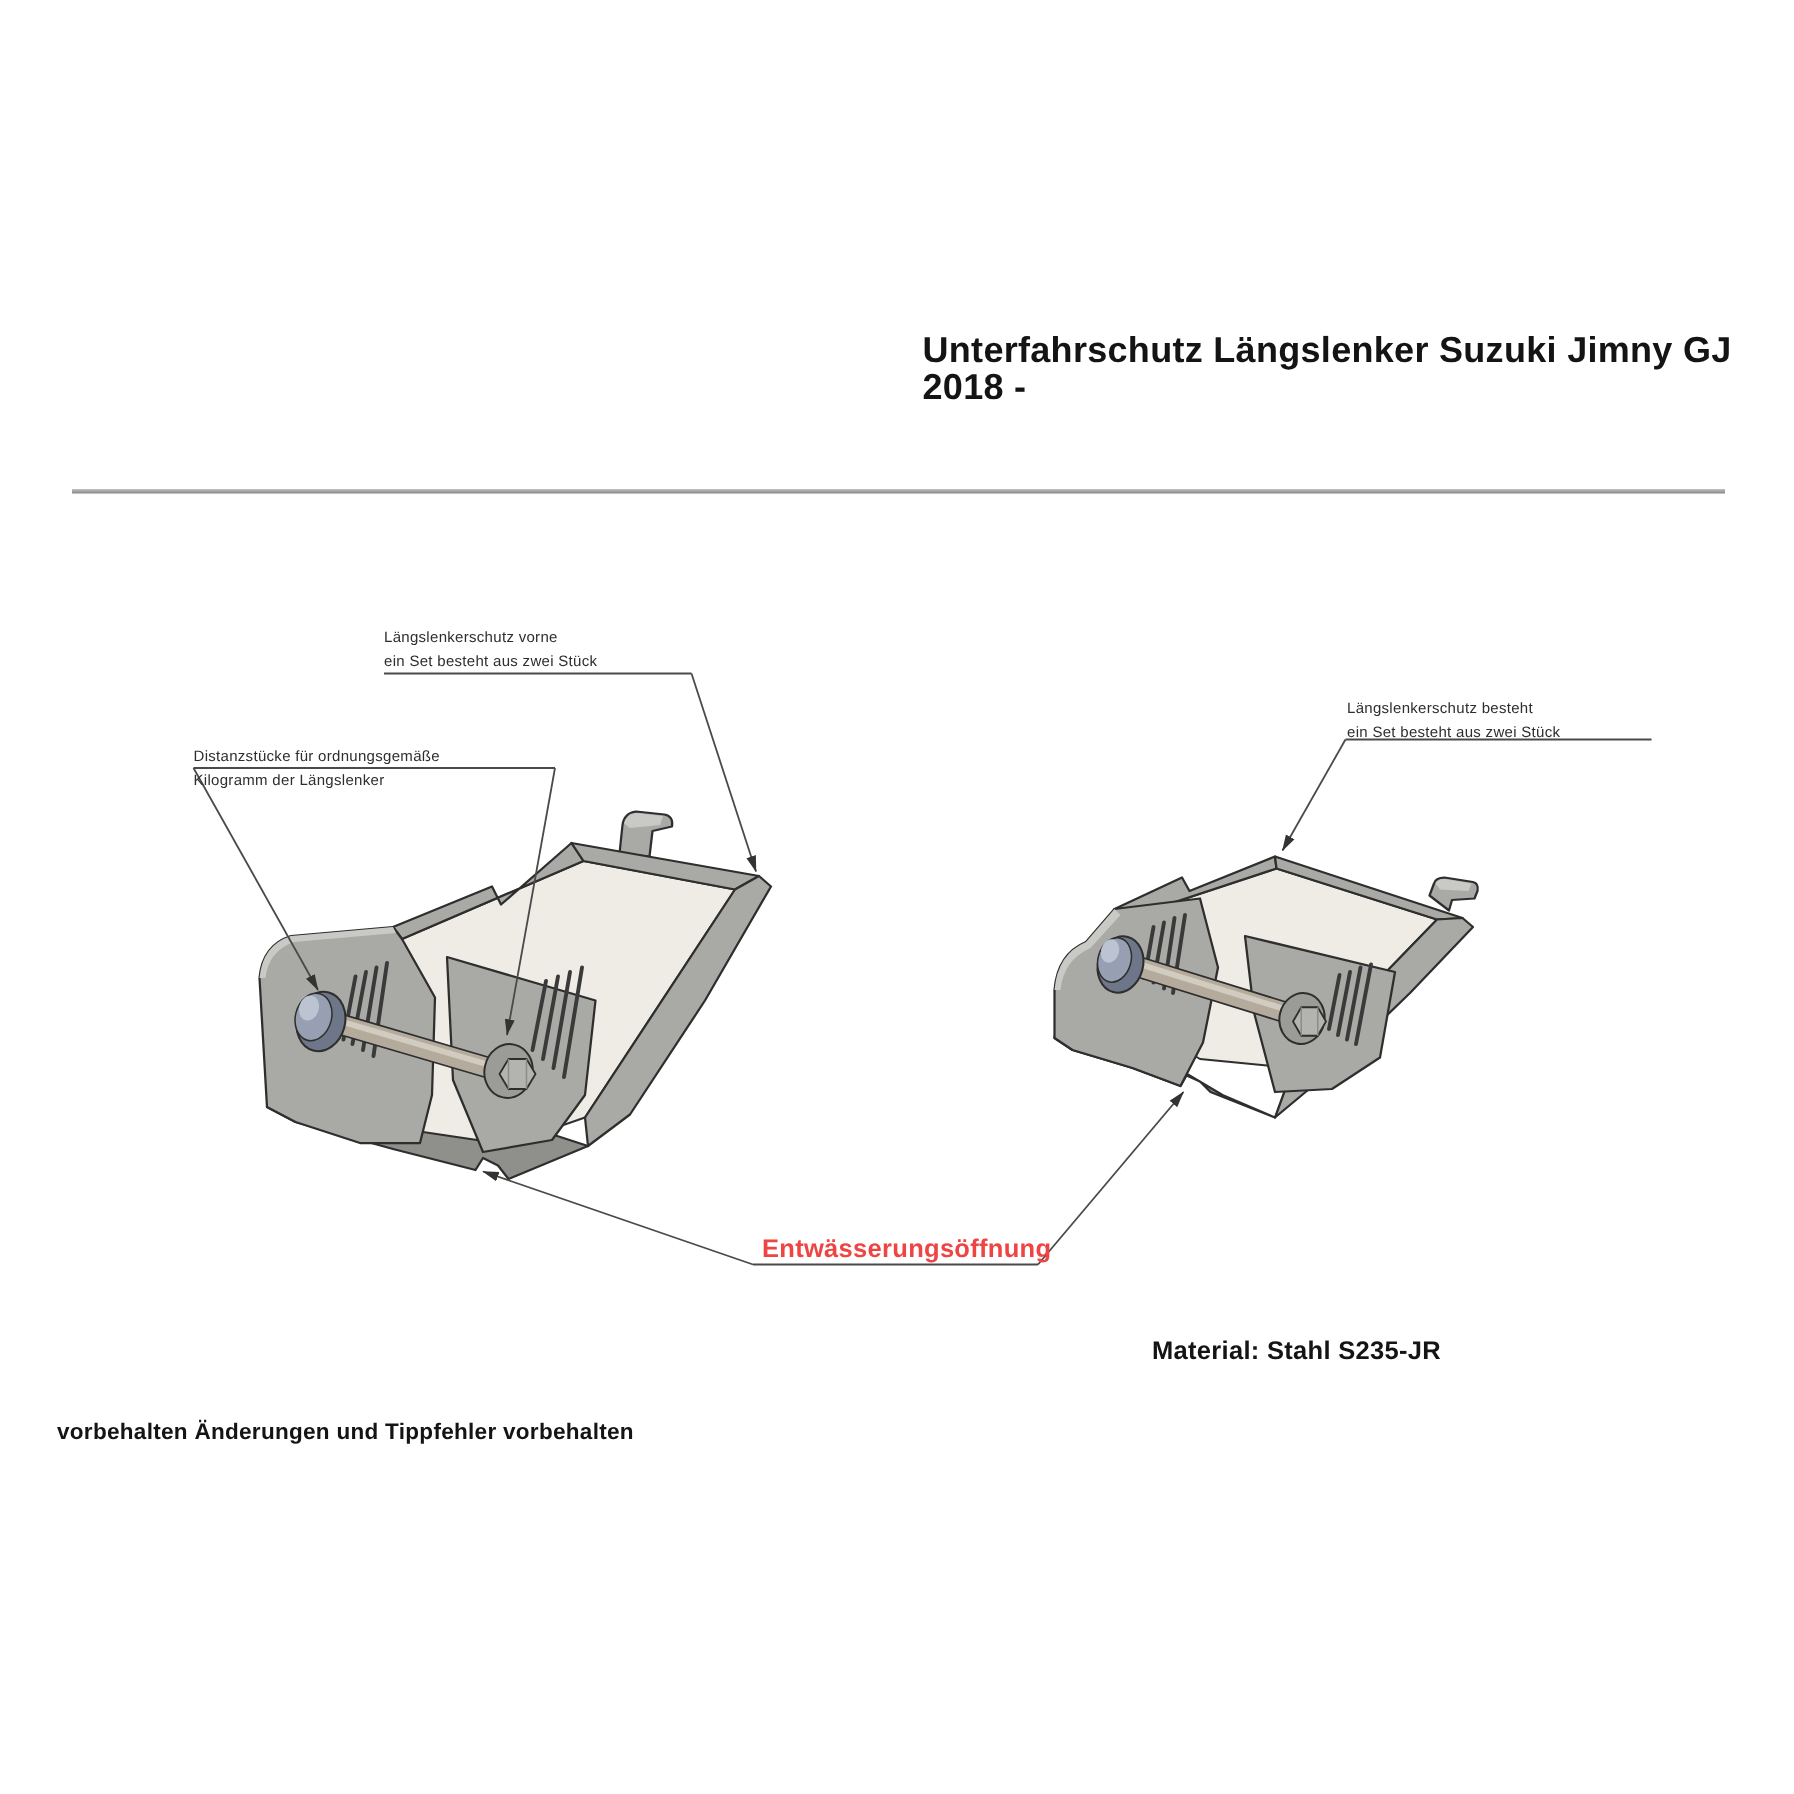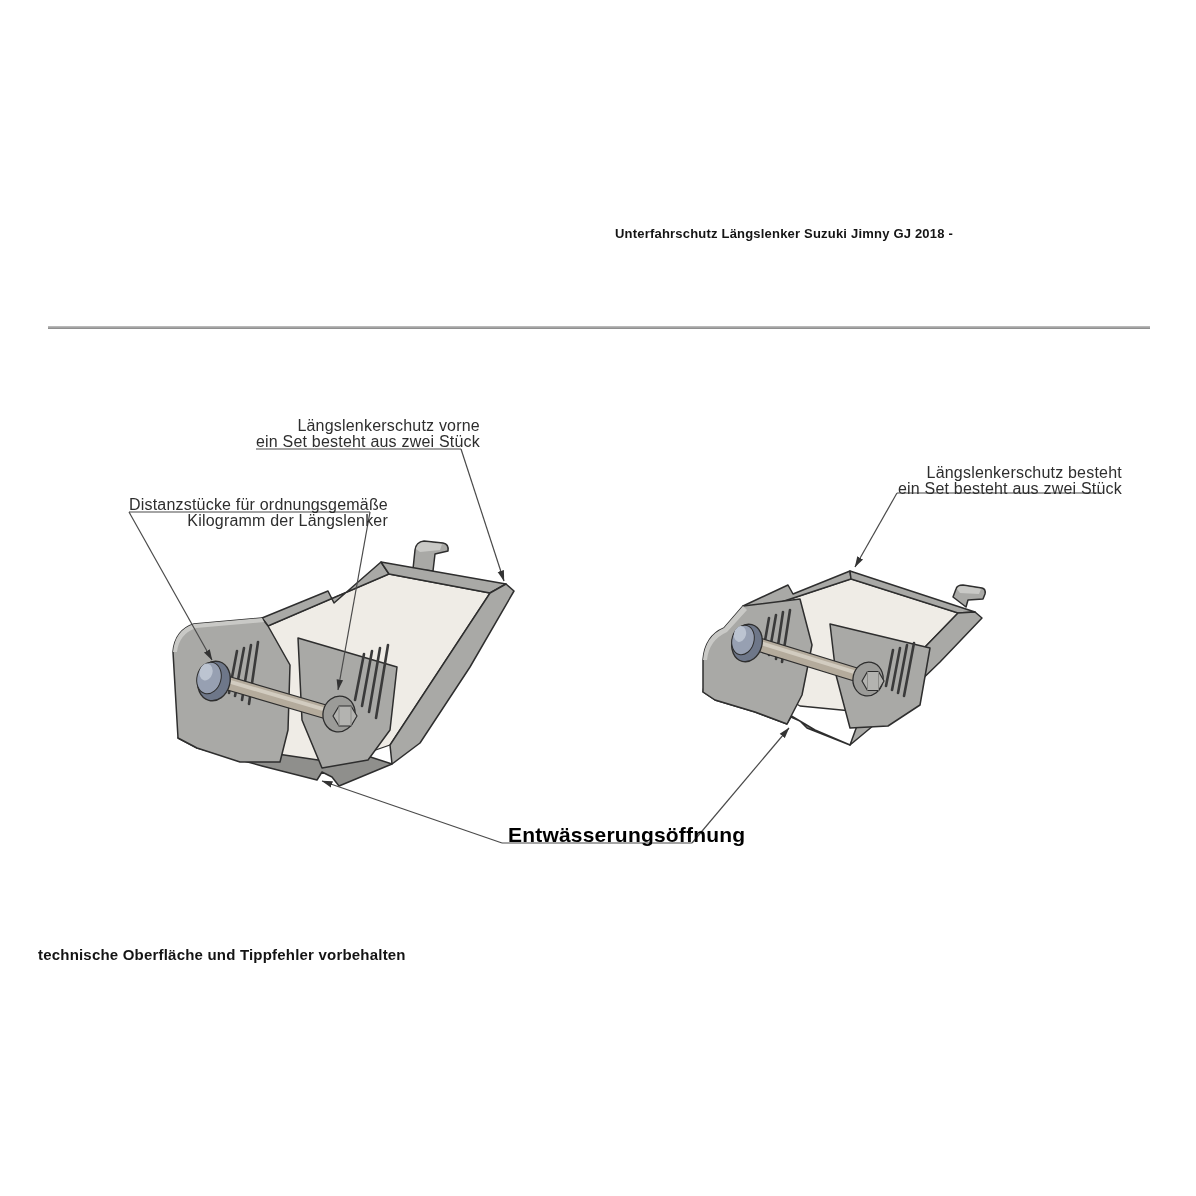--- a/index.html
+++ b/index.html
@@ -3,34 +3,34 @@
 <meta charset="utf-8">
 <style>
   html,body{margin:0;padding:0;}
   body{
     width:1196px;height:1196px;position:relative;background:#ffffff;
     font-family:"Liberation Sans","DejaVu Sans",sans-serif;overflow:hidden;
   }
   .abs{position:absolute;}
   .title{
     left:615px;top:221px;width:560px;
-    font-size:13px;font-weight:bold;line-height:25px;color:#141414;letter-spacing:.2px;
+    font-size:24px;font-weight:bold;line-height:25px;color:#141414;letter-spacing:.2px;
   }
   .divider{
     left:48px;top:326px;width:1102px;height:3px;
     background:linear-gradient(to bottom,#c2c2c2,#868686);
   }
   .callout{
-    font-size:16px;font-weight:400;color:#2e2e2e;line-height:15.5px;letter-spacing:.2px;white-space:nowrap;text-align:right;
+    font-size:10px;font-weight:400;color:#2e2e2e;line-height:15.5px;letter-spacing:.2px;white-space:nowrap;
   }
   .co-front{left:256px;top:418px;}
   .co-spacer{left:129px;top:497px;}
   .co-rear{left:898px;top:465px;}
   .drain-label{
-    left:508px;top:823px;font-size:21px;font-weight:bold;color:#000000;letter-spacing:.2px;white-space:nowrap;
+    left:508px;top:823px;font-size:17px;font-weight:bold;color:#ef4444;letter-spacing:.2px;white-space:nowrap;
   }
   .specs{
     left:768px;top:890px;font-size:17px;font-weight:bold;color:#141414;line-height:21.5px;letter-spacing:.2px;white-space:nowrap;
   }
   .footnote{
     left:38px;top:946px;font-size:15px;font-weight:bold;color:#141414;letter-spacing:.2px;white-space:nowrap;
   }
   svg{position:absolute;left:0;top:0;}
 </style>
 </head>
@@ -181,15 +181,16 @@
 </div>
 
 <div class="abs callout co-rear">
   <div>Längslenkerschutz besteht</div>
   <div>ein Set besteht aus zwei Stück</div>
 </div>
 
 <div class="abs drain-label">Entwässerungsöffnung</div>
 
 <div class="abs specs">
+  <div>Material: Stahl S235-JR</div>
 </div>
 
-<div class="abs footnote">technische Oberfläche und Tippfehler vorbehalten</div>
+<div class="abs footnote">vorbehalten Änderungen und Tippfehler vorbehalten</div>
 
 </body></html>

